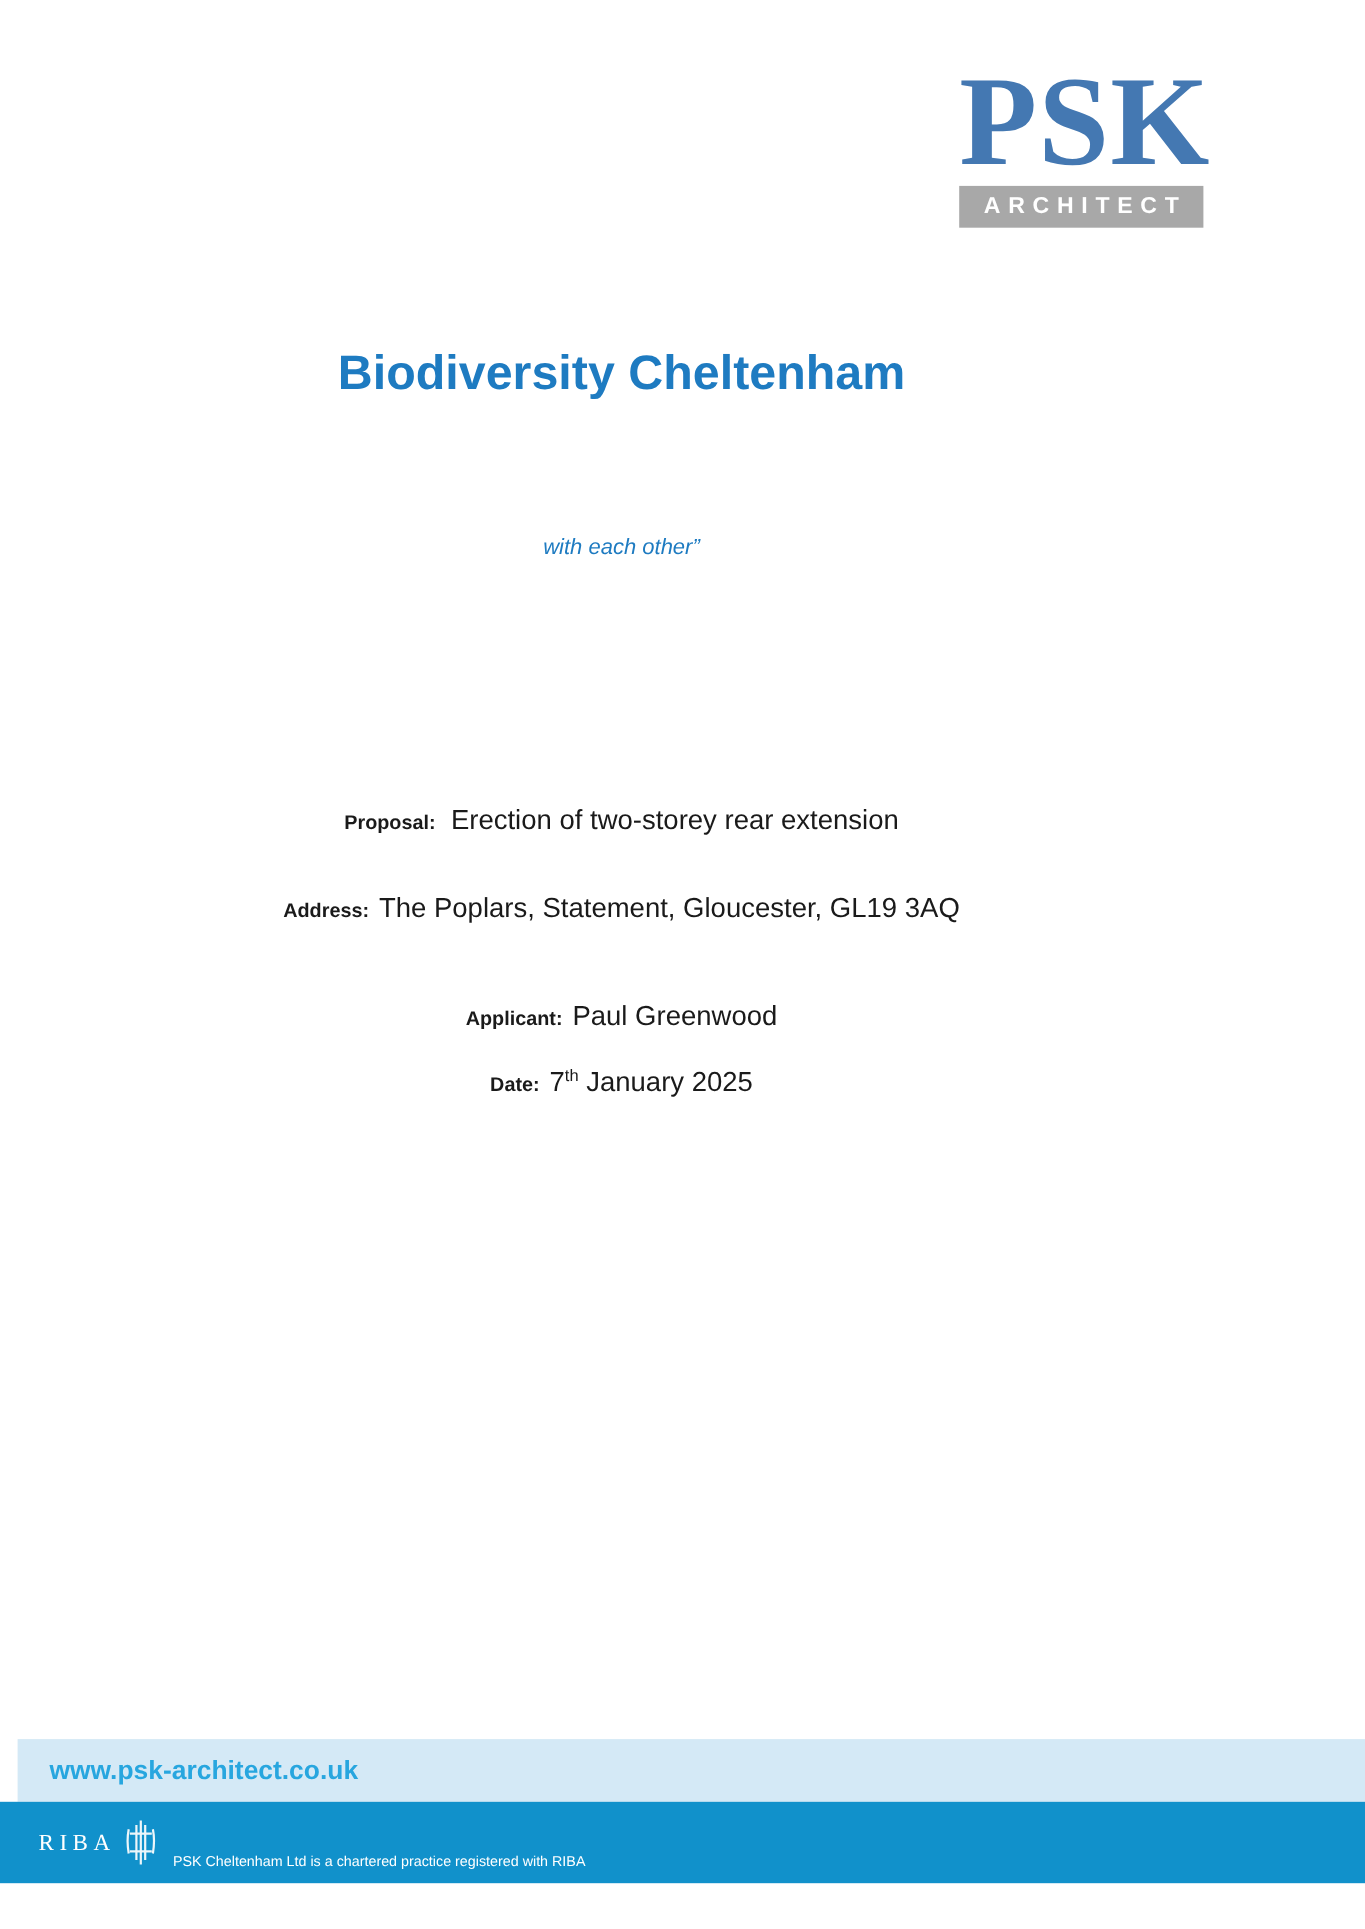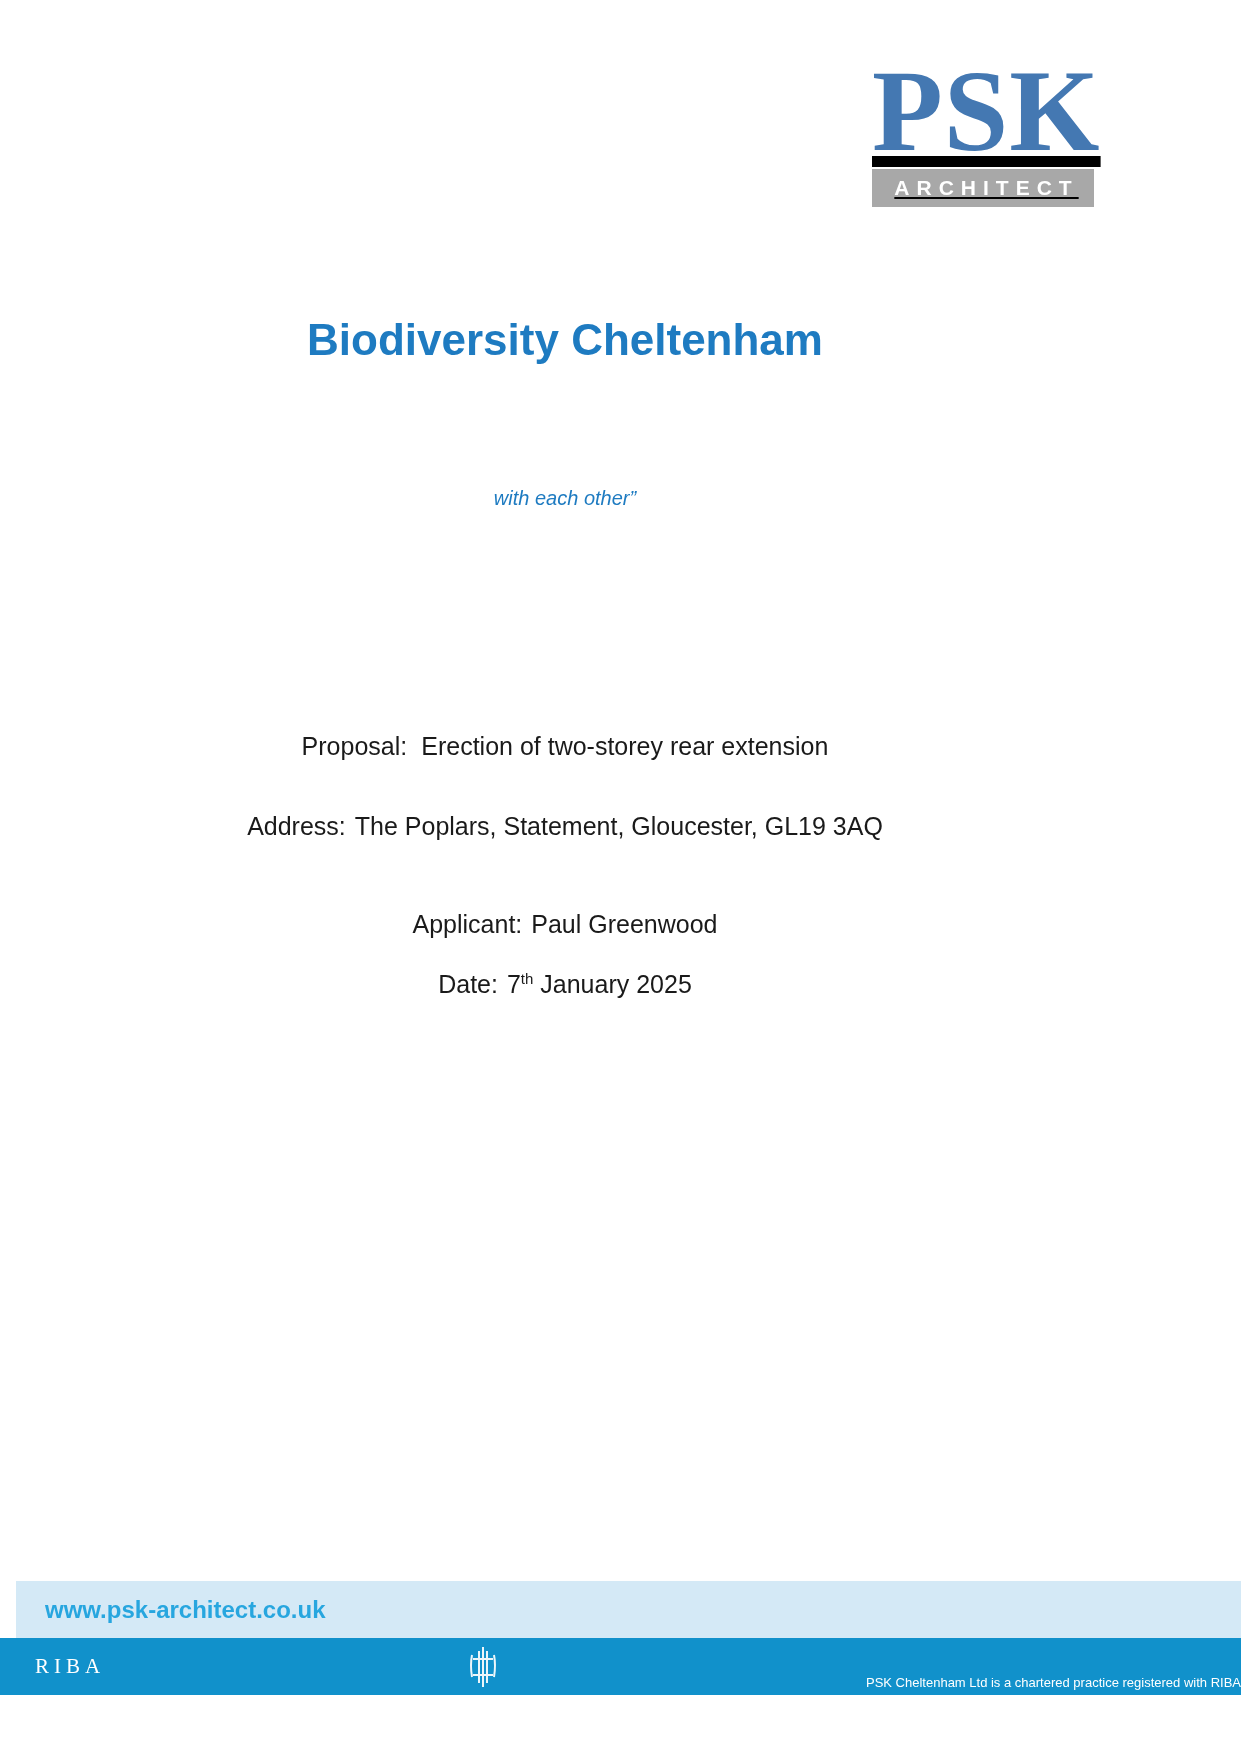--- a/index.html
+++ b/index.html
@@ -6,21 +6,21 @@
   html,body { background:#ffffff; }
   body { font-family:"Liberation Sans", sans-serif; }
   .page {
     position:relative;
     width:1241px; height:1754px;
     background:#ffffff;
     overflow:hidden;
   }
 
   
-  .logo { position:absolute; top:53px; left:872px; width:222px; text-align:center;text-decoration:underline; }
+  .logo { position:absolute; top:53px; left:872px; width:222px; text-align:center; }
   .logo-text {
     font-family:"Liberation Serif", serif;
     font-weight:600;
     font-size:116px;
     line-height:1;
     letter-spacing:1px;
     color:#4478b2;
   }
   .logo-banner {
     margin-top:0px;
@@ -39,42 +39,42 @@
     position:absolute; left:0; top:314px; width:100%;
     font-size:44px; font-weight:bold; color:#1e7bc1;
     line-height:1.2;
   }
   .quote {
     position:absolute; left:0; top:452px; width:100%;
     font-size:20px; font-style:italic; color:#1e7bc1;
     line-height:1.55;
   }
   .detail { position:absolute; left:0; width:100%; font-size:25px; color:#1a1a1a; line-height:1.3; }
-  .detail .label { font-weight:normal; font-size:25px; margin-right:9px; }
+  .detail .label { font-weight:bold; font-size:18px; margin-right:9px; }
   .detail-proposal  { top:730px; }
   .detail-proposal .label { margin-right:14px; }
   .detail-address   { top:810px; }
   .detail-applicant { top:908px; }
   .detail-date      { top:968px; }
   .detail sup { font-size:15px; vertical-align:super; line-height:0; }
 
   
   .band-light {
     position:absolute; left:16px; top:1581px; width:1241px; height:57px;
     background:#d4e9f6;
     display:flex; align-items:center;
   }
   .website {
     margin-left:29px;
     font-size:24px; font-weight:bold; color:#27a6df;
   }
   .band-dark {
-    position:absolute; left:0; top:1638px; width:1241px; height:57px;
+    position:absolute; left:0; top:1638px; width:1241px; height:74px;
     background:#1191cb;
-    display:flex; align-items:center;justify-content:space-between;
+    display:flex; align-items:center;
   }
   .riba-wordmark {
     margin-left:35px;
     font-family:"Liberation Serif", serif;
     font-size:21px; color:#ffffff; letter-spacing:5px;
     line-height:1;
   }
   .riba-crest { margin-left:8px; opacity:0.92; }
   .registration {
     margin-left:14px;

